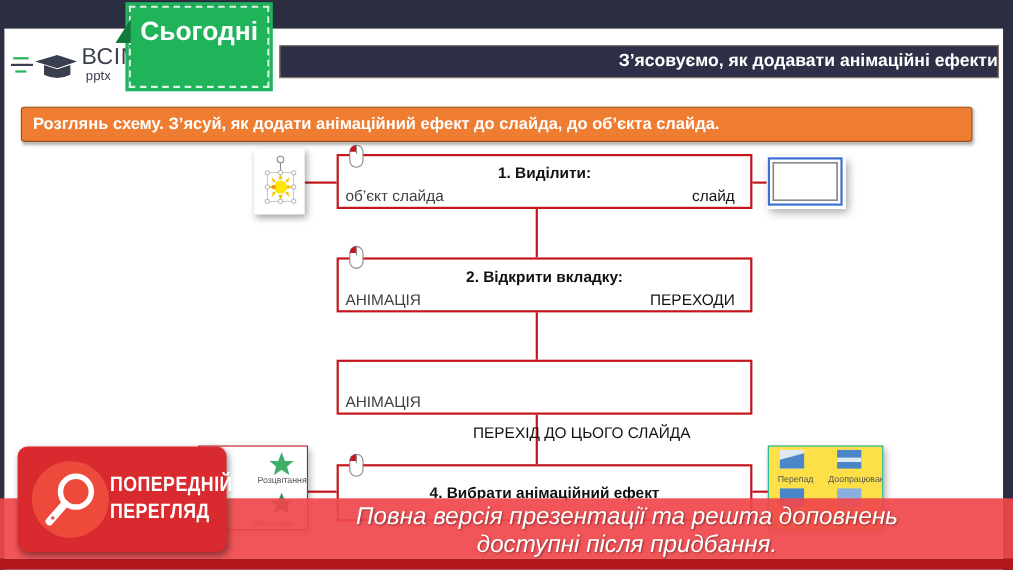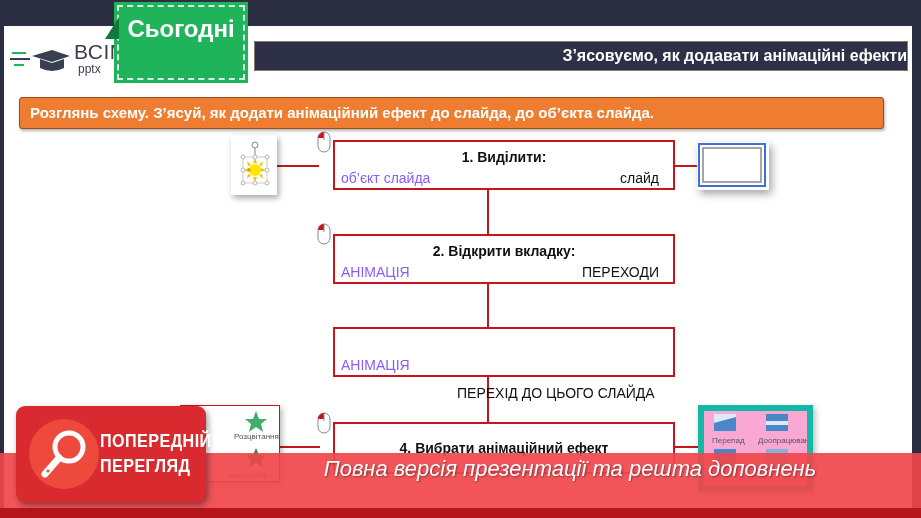--- a/index.html
+++ b/index.html
@@ -40,46 +40,46 @@
   }
   
   .instr {
     position: absolute; left: 19px; top: 97px; width: 865px; height: 32px;
     background: #ee7d31; border: 1px solid #9b4f1a; border-radius: 3px; box-sizing: border-box;
     color: #fff; font-weight: bold; font-size: 15px; line-height: 30px; padding-left: 10px;
     box-shadow: 1px 2px 3px rgba(0,0,0,0.3);
   }
   
   .box {
-    position: absolute; left: 333px; width: 342px; height: 50px;
+    position: absolute; left: 306px; width: 378px; height: 50px;
     border: 2px solid #c4161c; background: #fff; box-sizing: border-box;
   }
   .box .head { position: absolute; left: 0; right: 0; top: 7px; text-align: center; font-weight: bold; font-size: 14px; color: #111; }
-  .box .left { position: absolute; left: 6px; top: 28px; font-size: 14px; color: #8b5cf6; }
+  .box .left { position: absolute; left: 6px; top: 28px; font-size: 14px; color: #404040; }
   .box .right { position: absolute; right: 14px; top: 28px; font-size: 14px; color: #111; }
   .box .mid { position: absolute; left: 122px; top: 28px; font-size: 14px; color: #111; margin-top: 28px; }
   .vline { position: absolute; left: 487px; width: 2px; background: #c4161c; }
   .hline { position: absolute; height: 2px; background: #c4161c; }
   .mouse { position: absolute; width: 14px; height: 22px; }
   
   .thumb-sun {
     position: absolute; left: 231px; top: 135px; width: 46px; height: 60px; background: #fff;
     box-shadow: 2px 3px 6px rgba(0,0,0,0.35);
   }
   .thumb-slide {
     position: absolute; left: 697px; top: 142px; width: 72px; height: 48px; background: #fff;
     box-shadow: 3px 4px 8px rgba(0,0,0,0.35);
   }
   .panel-left {
     position: absolute; left: 180px; top: 405px; width: 98px; height: 75px; background: #fff;
     border: 1px solid #c4161c; box-shadow: 2px 3px 6px rgba(0,0,0,0.3); font-size: 8px; color: #555;
   }
   .panel-right {
-    position: absolute; left: 698px; top: 405px; width: 103px; height: 75px; background: #f9a8d4;
-    border: 6px solid #14b8a6; box-shadow: 2px 3px 6px rgba(0,0,0,0.3); font-size: 8px; color: #555;
+    position: absolute; left: 698px; top: 405px; width: 103px; height: 75px; background: #fde047;
+    border: 1px solid #14b8a6; box-shadow: 2px 3px 6px rgba(0,0,0,0.3); font-size: 8px; color: #555;
   }
   
   .banner {
     position: absolute; left: 0; top: 453px; width: 921px; height: 55px;
     background: rgba(240,70,75,0.92);
   }
   .banner-bottom { position: absolute; left: 0; top: 508px; width: 921px; height: 10px; background: #b5161c; }
   .banner .msg {
     position: absolute; left: 230px; width: 680px; text-align: center;
     color: #fff; font-style: italic; font-size: 22px; line-height: 26px; top: 3px;
@@ -217,20 +217,21 @@
     <rect x="62" y="10" width="22" height="4" fill="#dfe9f5"></rect>
     <text x="8" y="32" font-size="8" fill="#555" font-family="Liberation Sans, sans-serif">Перепад</text>
     <text x="54" y="32" font-size="8" fill="#555" font-family="Liberation Sans, sans-serif">Доопрацювання</text>
     <rect x="10" y="38" width="22" height="17" fill="#4a86c8"></rect>
     <rect x="62" y="38" width="22" height="17" fill="#8aaede"></rect>
   </svg>
 </div>
 
 <div class="banner">
   <div class="msg">Повна версія презентації та решта доповнень</div>
+  <div class="msg" style="top:29px;">доступні після придбання.</div>
 </div>
 <div class="banner-bottom"></div>
 
 <div class="preview-badge">
   <div class="circle">
     <svg width="70" height="70">
       <circle cx="40" cy="28" r="14" fill="none" stroke="#fff" stroke-width="5"></circle>
       <line x1="30" y1="39" x2="16" y2="55" stroke="#fff" stroke-width="7" stroke-linecap="round"></line>
       <circle cx="19" cy="52" r="1.6" fill="#ee4a3b"></circle>
     </svg>

